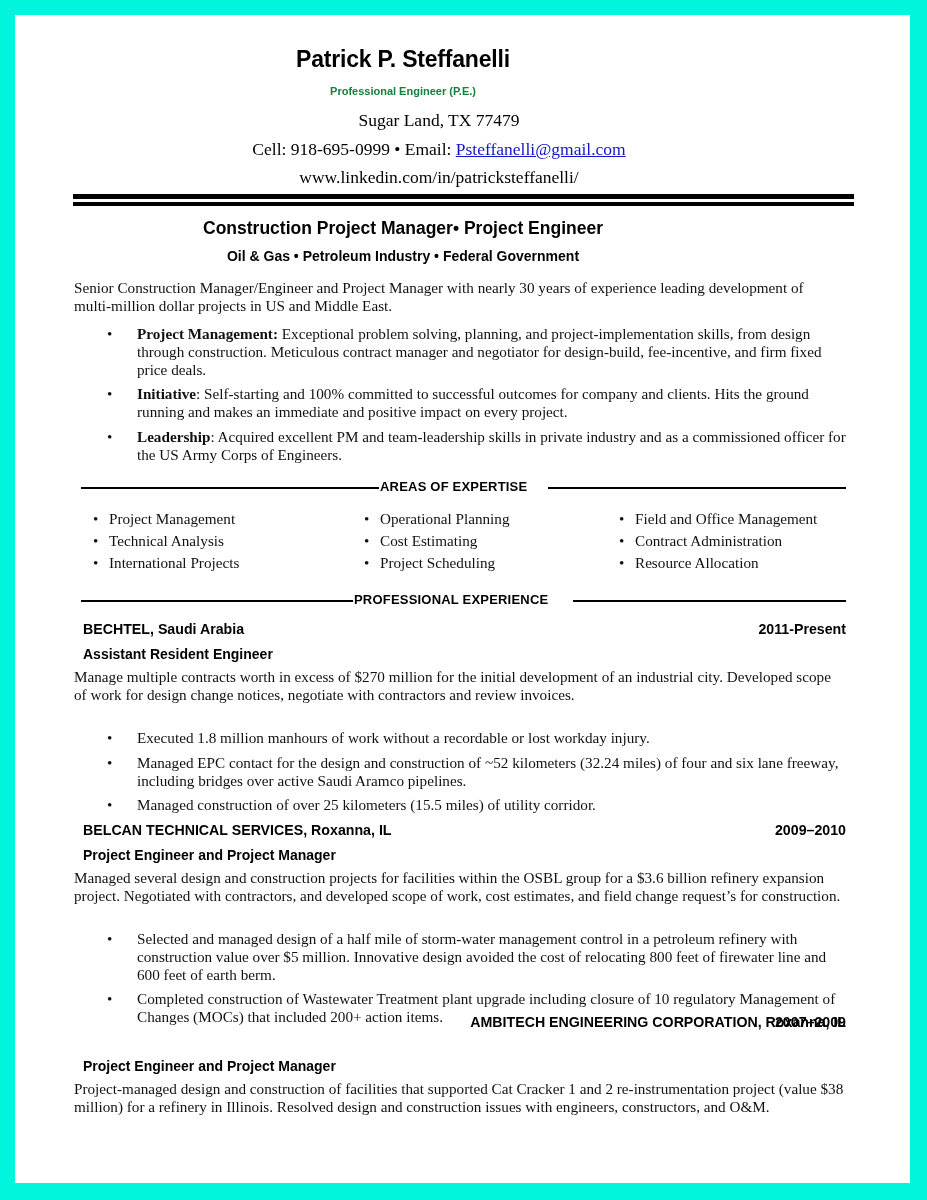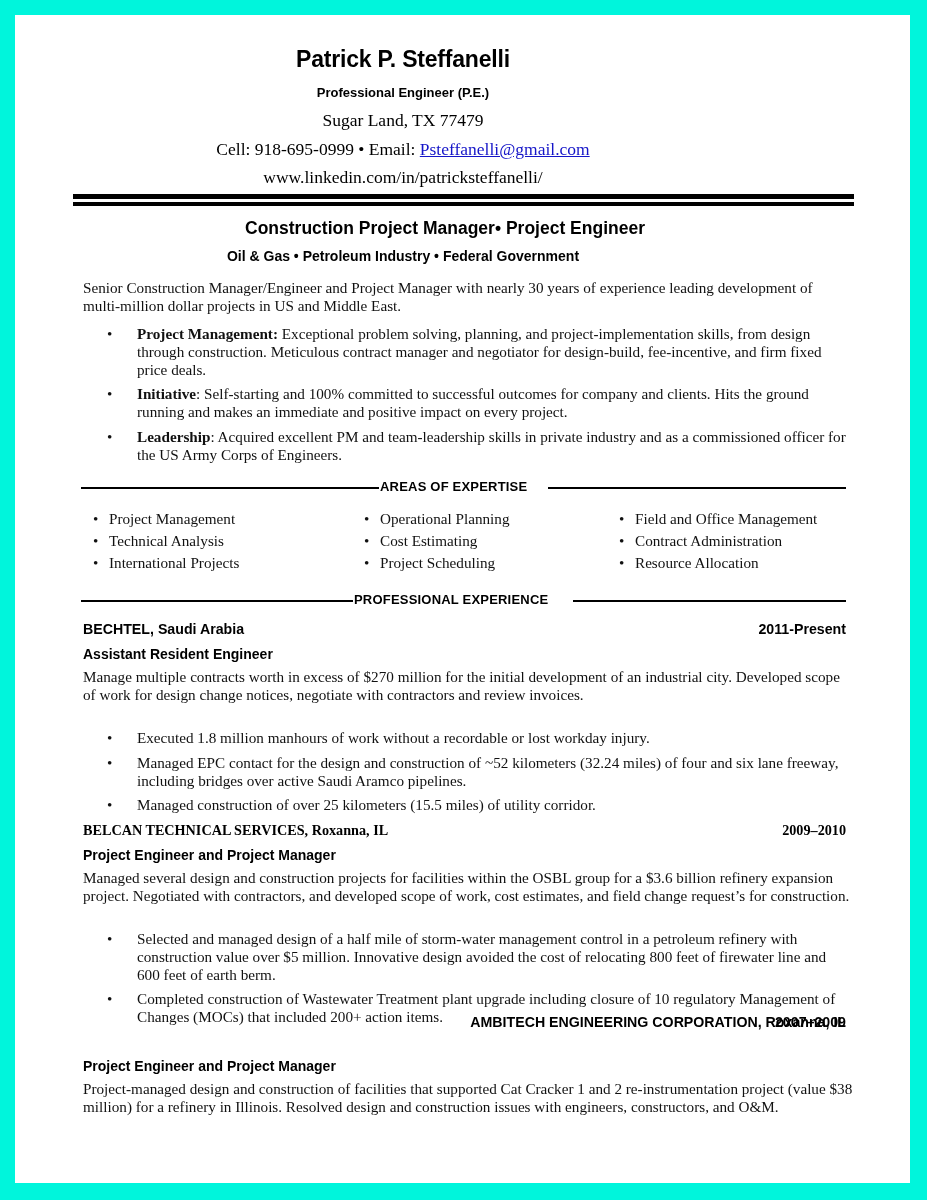--- a/index.html
+++ b/index.html
@@ -13,35 +13,35 @@
     position: absolute;
     left: 15px; top: 15px;
     width: 895px; height: 1168px;
     background: #ffffff;
   }
   .sans { font-family: "Liberation Sans", sans-serif; }
   .abs { position: absolute; }
   .center { left: 0; width: 806px; text-align: center; }
 
   .name { font-size: 23px; font-weight: bold; color: #000; letter-spacing: -0.2px; }
-  .subtitle { font-size: 13px; font-weight: bold; color: #000000; }
-  .contact { font-family: "Liberation Serif", serif; font-size: 17.5px; color: #000; }
+  .subtitle { font-size: 11px; font-weight: bold; color: #15803d; }
+  .contact { font-family: "Liberation Serif", serif; font-size: 17.5px; color: #000; padding-left: 36px; }
   .link { color: #1515c8; text-decoration: underline; }
 
   .rule-thick { position: absolute; left: 73px; width: 781px; height: 5px; background: #000; top: 194px; }
   .rule-thin { position: absolute; left: 73px; width: 781px; height: 4px; background: #000; top: 202px; }
 
-  .headline { font-size: 17.5px; font-weight: bold; color: #000; margin-left: 42px; }
+  .headline { font-size: 17.5px; font-weight: bold; color: #000; }
   .industry { font-size: 14px; font-weight: bold; color: #000; }
 
   .body-text {
     font-family: "Liberation Serif", serif;
     font-size: 15.2px; line-height: 17.8px; color: #111;
   }
-  .para { position: absolute; left: 83px; width: 770px; }
+  .para { position: absolute; left: 74px; width: 770px; }
   .bullet-list { position: absolute; left: 107px; width: 745px; margin: 0; padding: 0; list-style: none; }
   .bullet-list li { position: relative; padding-left: 30px; margin-bottom: 7px; }
   .bullet-list li .dot { position: absolute; left: 0; top: 0; }
   .bold-serif { font-weight: bold; }
 
   .section-header {
     position: absolute; left: 81px; width: 765px; height: 16px;
   }
   .section-header .line { position: absolute; top: 8px; height: 1.5px; background: #000; }
   .section-header .label {
@@ -129,21 +129,21 @@
   <span class="dates">2011-Present</span>
 </div>
 <div class="job-title sans" style="top:646px;">Assistant Resident Engineer</div>
 <div class="para body-text" style="top:668px;">Manage multiple contracts worth in excess of $270 million for the initial development of an industrial city.  Developed scope of work for design change notices, negotiate with contractors and review invoices.</div>
 <ul class="bullet-list body-text" style="top:729px;">
   <li><span class="dot">•</span><span>Executed 1.8 million manhours of work without a recordable or lost workday injury.</span></li>
   <li><span class="dot">•</span><span>Managed EPC contact for the design and construction of ~52 kilometers (32.24 miles) of four and six lane freeway, including bridges over active Saudi Aramco pipelines.</span></li>
   <li><span class="dot">•</span><span>Managed construction of over 25 kilometers (15.5 miles) of utility corridor.</span></li>
 </ul>
 
-<div class="job-head sans" style="top:822px;font-family:Liberation Serif, serif;">
+<div class="job-head sans" style="top:822px;">
   <span>BELCAN TECHNICAL SERVICES, Roxanna, IL</span>
   <span class="dates">2009–2010</span>
 </div>
 <div class="job-title sans" style="top:847px;">Project Engineer and Project Manager</div>
 <div class="para body-text" style="top:869px;">Managed several design and construction projects for facilities within the OSBL group for a $3.6 billion refinery expansion project.  Negotiated with contractors, and developed scope of work, cost estimates, and field change request’s for construction.</div>
 <ul class="bullet-list body-text" style="top:930px;">
   <li><span class="dot">•</span><span>Selected and managed design of a half mile of storm-water management control in a petroleum refinery with construction value over $5 million. Innovative design avoided the cost of relocating 800 feet of firewater line and 600 feet of earth berm.</span></li>
   <li><span class="dot">•</span><span>Completed construction of Wastewater Treatment plant upgrade including closure of 10 regulatory Management of Changes (MOCs) that included 200+ action items.</span></li>
 </ul>
 

